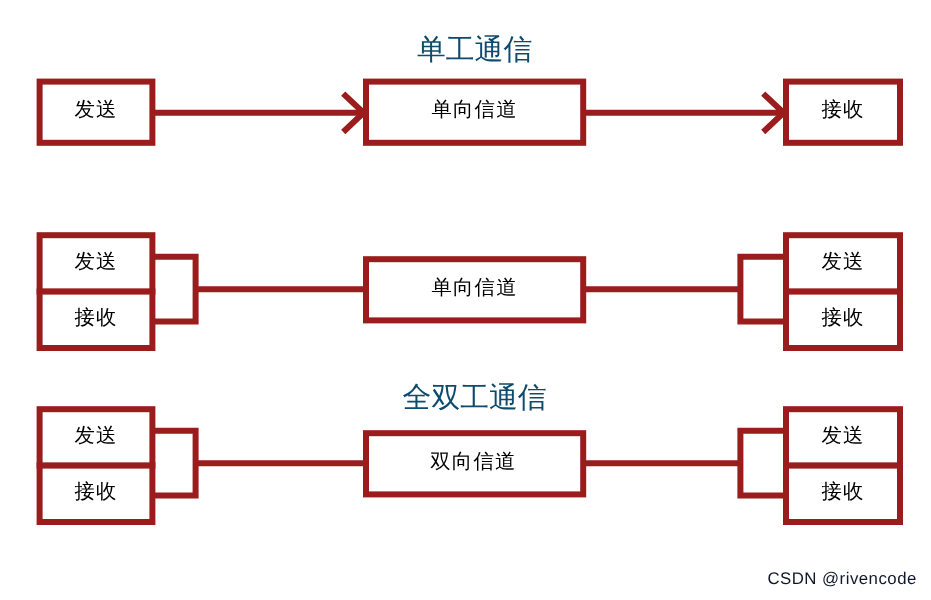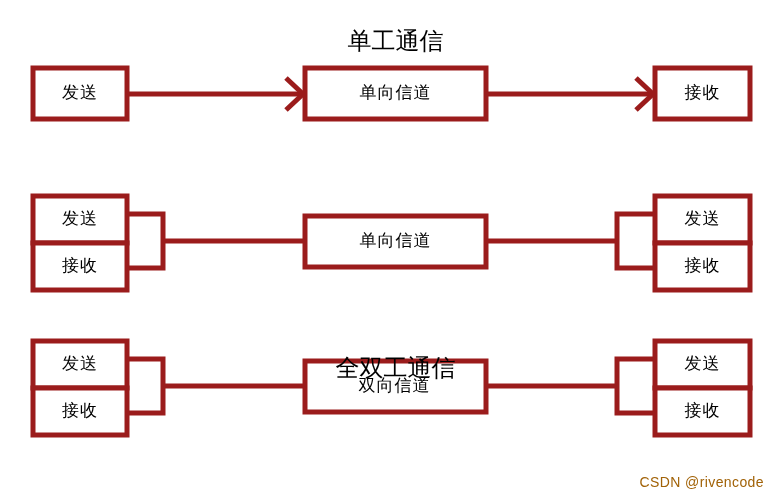--- a/index.html
+++ b/index.html
@@ -36,32 +36,32 @@
     justify-content: center;
     color: #000000;
     font-size: 17px;
     line-height: 1;
     letter-spacing: 1px;
     white-space: nowrap;
     font-family: Liberation Mono, monospace;
   }
   .section-title {
     position: absolute;
-    color: #000000;
+    color: #0c4a6e;
     font-size: 24px;
     line-height: 1;
     white-space: nowrap;
     text-align: center;
     font-family: "DejaVu Sans", "Liberation Sans", sans-serif;
   }
   .watermark {
     position: absolute;
     right: 12px;
     bottom: 10px;
-    color: #a16207;
+    color: #0f172a;
     font-size: 14px;
     letter-spacing: 0.4px;
     white-space: nowrap;
     font-family: "Liberation Sans", "DejaVu Sans", sans-serif;
   }
 </style>
 </head>
 <body>
 
 <div id="canvas">
@@ -110,21 +110,21 @@
   <div class="node-label" style="left:33px; top:68px; width:94px; height:51px;">发送</div>
   <div class="node-label" style="left:305px; top:68px; width:181px; height:51px;">单向信道</div>
   <div class="node-label" style="left:655px; top:68px; width:95px; height:51px;">接收</div>
 
   <div class="node-label" style="left:33px; top:196px; width:94px; height:47px;">发送</div>
   <div class="node-label" style="left:33px; top:243px; width:94px; height:47px;">接收</div>
   <div class="node-label" style="left:305px; top:216px; width:181px; height:51px;">单向信道</div>
   <div class="node-label" style="left:655px; top:196px; width:95px; height:47px;">发送</div>
   <div class="node-label" style="left:655px; top:243px; width:95px; height:47px;">接收</div>
 
-  <div class="section-title" style="left:305px; top:319px; width:181px;margin-top:37px;">全双工通信</div>
+  <div class="section-title" style="left:305px; top:319px; width:181px;">全双工通信</div>
   <div class="node-label" style="left:33px; top:341px; width:94px; height:47px;">发送</div>
   <div class="node-label" style="left:33px; top:388px; width:94px; height:47px;">接收</div>
   <div class="node-label" style="left:304px; top:361px; width:181px; height:51px;">双向信道</div>
   <div class="node-label" style="left:655px; top:341px; width:95px; height:47px;">发送</div>
   <div class="node-label" style="left:655px; top:388px; width:95px; height:47px;">接收</div>
 
   <div class="watermark">CSDN @rivencode</div>
 
 </div>
 

